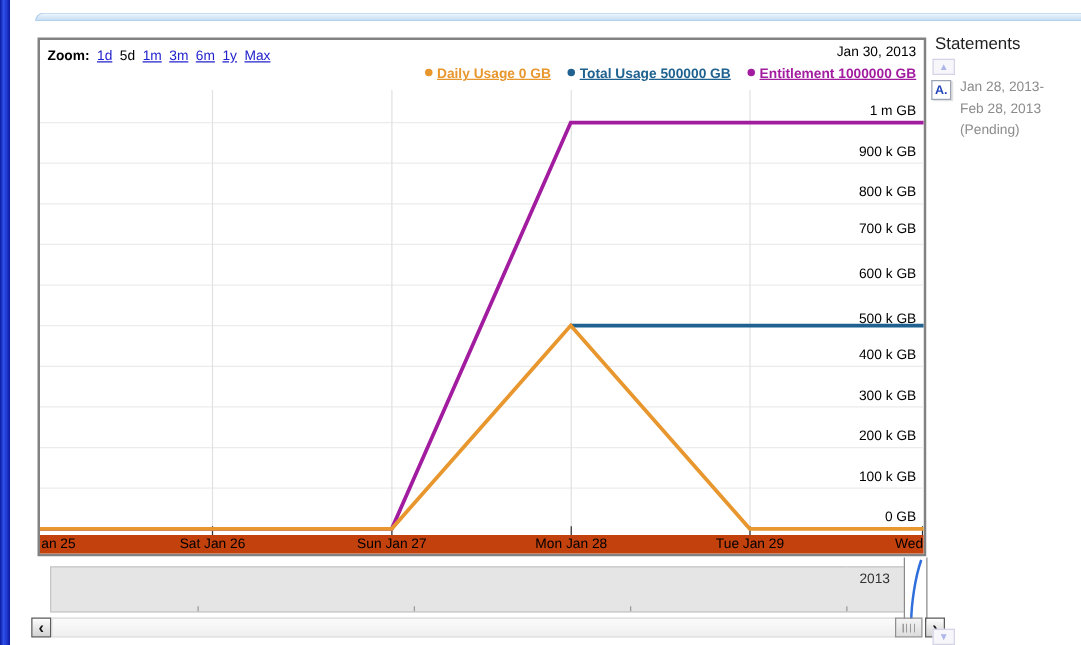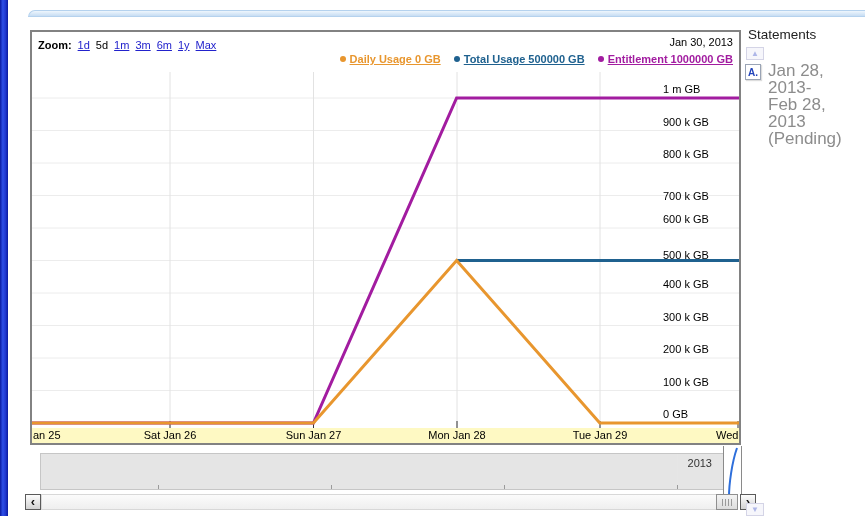--- a/index.html
+++ b/index.html
@@ -27,24 +27,24 @@
 
   .legend { position:absolute; top:21px; right:6px; white-space:nowrap; font-weight:bold; }
   .legend .litem { margin-left:10px;text-decoration:underline; }
   .legend .dot { display:inline-block; width:6px; height:6px; border-radius:50%;
     margin-right:4px; vertical-align:1px; }
   .c-orange { color:#e8962e; } .b-orange { background:#e8962e; }
   .c-blue   { color:#1f618f; } .b-blue   { background:#1f618f; }
   .c-purple { color:#a21ca0;margin-top:40px; } .b-purple { background:#a21ca0; }
 
   .plot-svg { position:absolute; left:0; top:0; width:707px; height:396px; }
-  .ylab { position:absolute; right:6px; width:70px; text-align:left; color:#000; height:13px; }
+  .ylab { position:absolute; right:6px; width:70px; text-align:right; color:#000; height:13px; }
 
   .xband { position:absolute; left:0; top:396px; width:707px; height:15px;
-    background:#fef9c3; overflow:hidden; }
+    background:#c2410c; overflow:hidden; }
   .xband span { position:absolute; top:1px; color:#000; white-space:nowrap; }
   .xc { transform:translateX(-50%); }
 
   
   .navigator { position:absolute; left:40px; top:453px; width:701px; height:37px;
     background:#e5e5e5; border:1px solid #c6c6c6; }
   .nav-grid { position:absolute; top:0; width:1px; height:35px; background:#e6e6e6; }
   .nav-tick { position:absolute; bottom:0; width:1px; height:4px; background:#9a9a9a; }
   .nav-year { position:absolute; right:28px; top:3px; font-size:11px; color:#333; }
   .nav-window { position:absolute; left:682px; top:-8px; width:19px; height:52px;
@@ -63,21 +63,21 @@
 
   
   .stm-title { position:absolute; left:748px; top:27px; font-size:13.5px; color:#222; }
   .stm-scroll { position:absolute; left:746px; width:18px; height:13px;
     background:#f6f6fb; border:1px solid #d4d4e6; text-align:center;
     font-size:8px; line-height:12px; color:#aeb6e8; cursor:pointer; }
   .stm-item { position:absolute; left:745px; top:62px; width:115px; cursor:pointer; }
   .stm-ico { position:absolute; left:0; top:2px; width:16px; height:16px; background:#fff;
     border:1px solid #9aa4b5; color:#2244bb; font-weight:bold; font-size:10px;
     text-align:center; line-height:15px; box-shadow:1px 1px 1px #ddd; }
-  .stm-text { margin-left:23px; color:#8c8c8c; font-size:17px; line-height:17px; }
+  .stm-text { margin-left:23px; color:#8c8c8c; font-size:11px; line-height:17px; }
 </style>
 </head>
 <body>
 
 <div class="left-edge"></div>
 <div class="top-bar"></div>
 
 <div class="chart-box">
   <div class="chart-inner">
 
@@ -120,21 +120,21 @@
       <g>
           <polyline points="-5.0,391.0 138.2,391.0 281.4,391.0 424.6,66.0 567.8,66.0 711.0,66.0" fill="none" stroke="#A21CA0" stroke-width="3"></polyline>
           <polyline points="424.6,228.5 567.8,228.5 711.0,228.5" fill="none" stroke="#1F618F" stroke-width="3"></polyline>
           <polyline points="-5.0,391.0 138.2,391.0 281.4,391.0 424.6,228.5 567.8,391.0 711.0,391.0" fill="none" stroke="#E8962E" stroke-width="3"></polyline>
         </g>
     </svg>
 
     <div class="ylab" style="top:51px">1 m GB</div>
     <div class="ylab" style="top:83.5px">900 k GB</div>
     <div class="ylab" style="top:116px">800 k GB</div>
-    <div class="ylab" style="top:158px">700 k GB</div>
+    <div class="ylab" style="top:145px">700 k GB</div>
     <div class="ylab" style="top:181px">600 k GB</div>
     <div class="ylab" style="top:217px">500 k GB</div>
     <div class="ylab" style="top:246px">400 k GB</div>
     <div class="ylab" style="top:278.5px">300 k GB</div>
     <div class="ylab" style="top:311px">200 k GB</div>
     <div class="ylab" style="top:343.5px">100 k GB</div>
     <div class="ylab" style="top:376px">0 GB</div>
 
     <div class="xband">
       <span style="left:1px">an 25</span>

